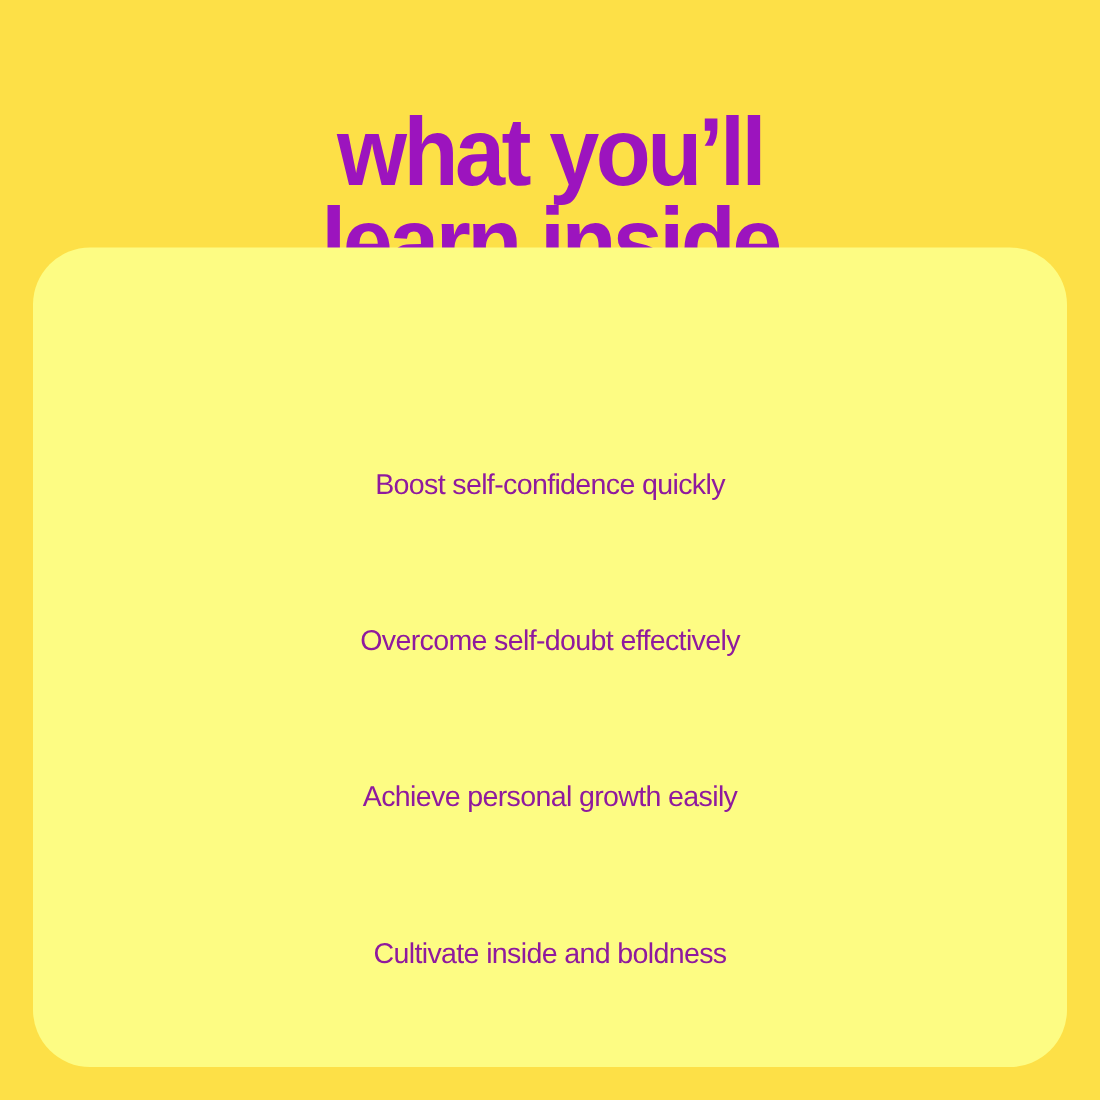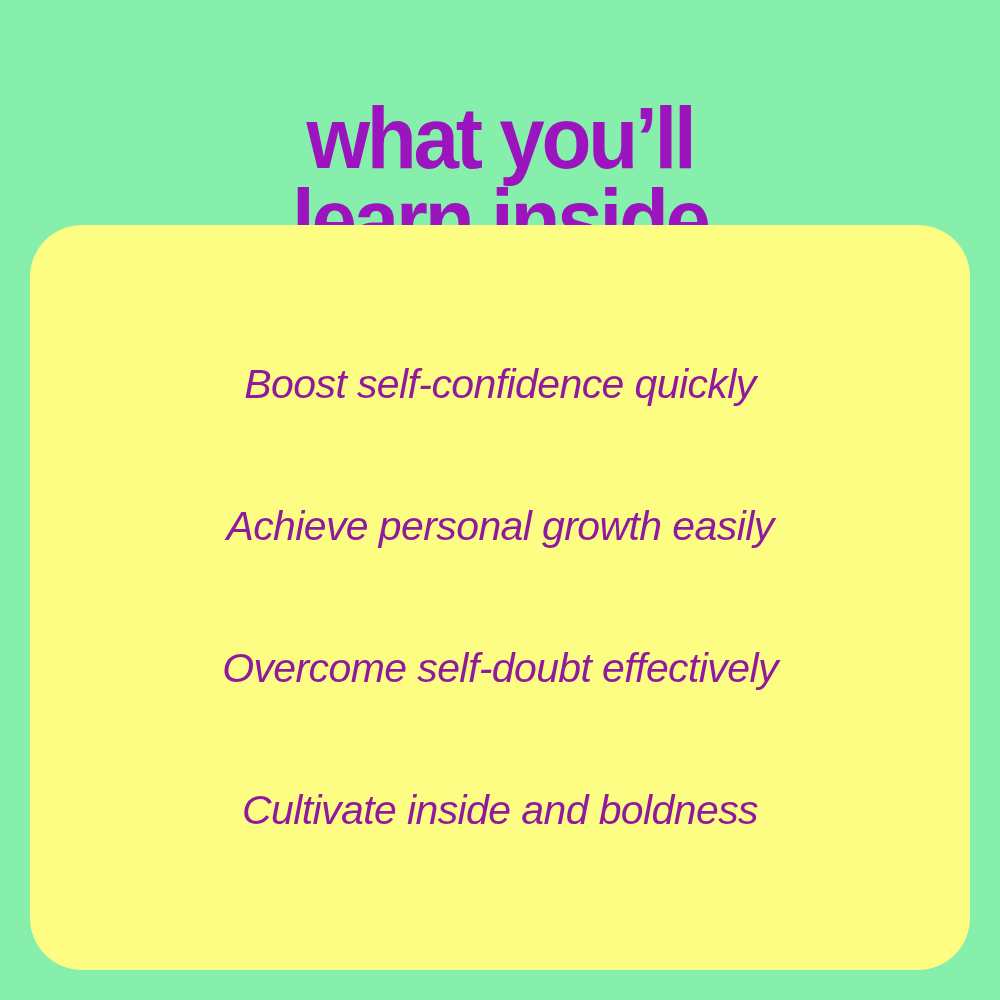--- a/index.html
+++ b/index.html
@@ -66,54 +66,53 @@
     margin: 0;
     padding: 0;
     width: 100%;
     display: flex;
     flex-direction: column;
   }
 
   .benefit-item {
     height: 142px;
     display: flex;
-    align-items: center;
+    align-items: flex-end;
     justify-content: center;
     text-align: center;
     color: #8f1a9e;
     font-family: "Liberation Sans", sans-serif;
     font-weight: 400;
-    font-size: 41px;
+    font-size: 26px;
     line-height: 1.15;
     letter-spacing: -0.6px;
     white-space: nowrap;
-    font-style: italic;
     -webkit-font-smoothing: antialiased;
   }
 </style>
 </head>
 <body style="background: rgb(220, 161, 236);">
 
-<div class="poster" style="background: #86efac;">
+<div class="poster" style="background: #fde047;">
 
   <h1 class="heading" style="color: rgb(156, 20, 190);">
     <span class="heading-line">what you’ll</span>
     <span class="heading-line">learn inside</span>
   </h1>
 
   <div class="card" style="background: rgb(253, 252, 131);">
     <ul class="benefit-list">
       <li class="benefit-item" style="color: rgb(143, 26, 158);">
         <span>Boost self-confidence quickly</span>
       </li>
       <li class="benefit-item" style="color: rgb(143, 26, 158);">
-        <span>Achieve personal growth easily</span>
+        <span>Overcome self-doubt effectively</span>
       </li>
       <li class="benefit-item" style="color: rgb(143, 26, 158);">
-        <span>Overcome self-doubt effectively</span>
+        <span>Achieve personal growth easily</span>
       </li>
       <li class="benefit-item" style="color: rgb(143, 26, 158);">
         <span>Cultivate inside and boldness</span>
       </li>
     </ul>
   </div>
 
 </div>
 
 </body></html>

